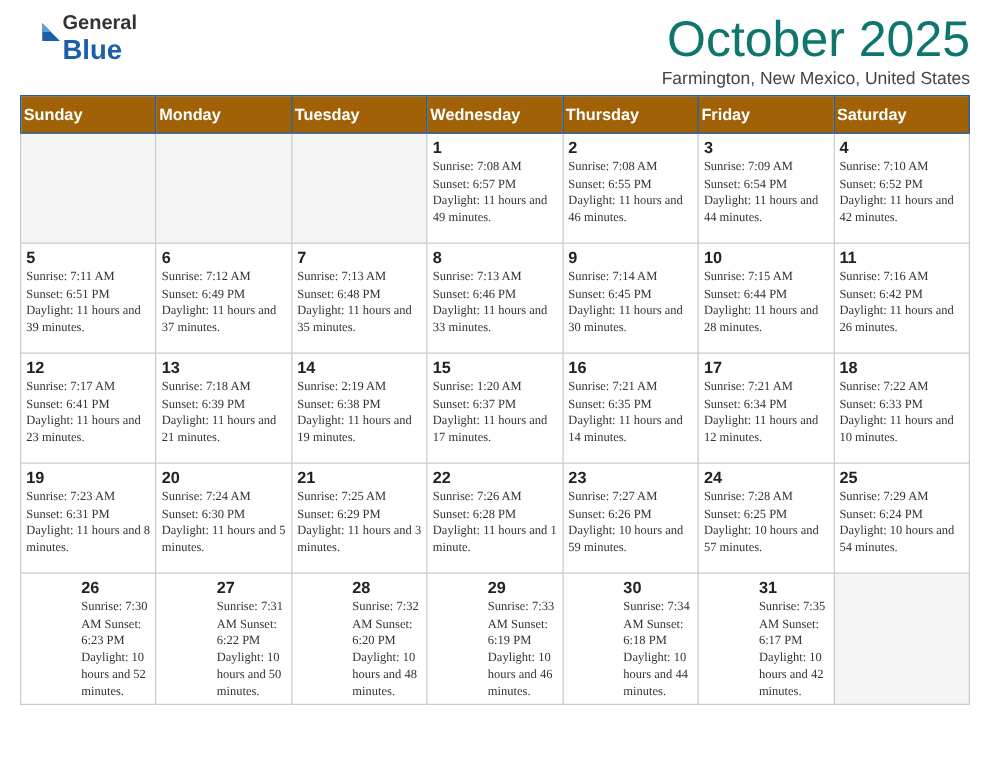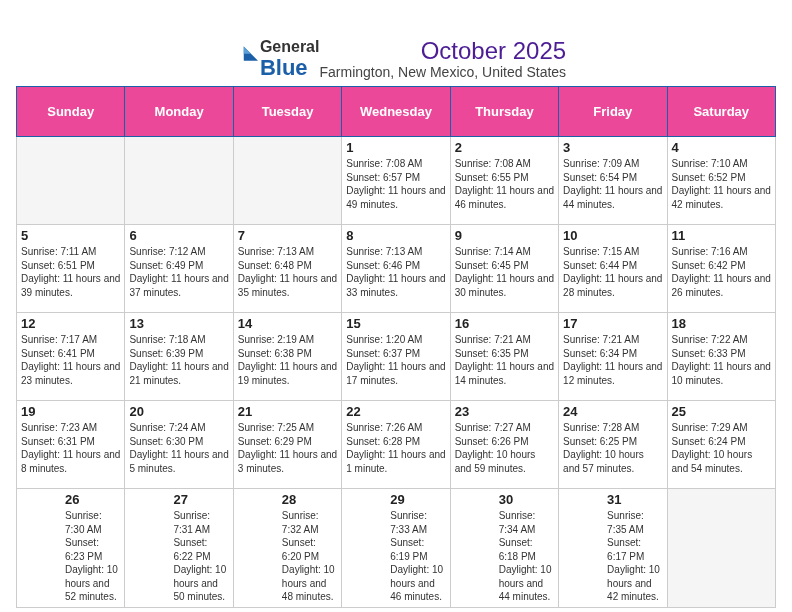--- a/index.html
+++ b/index.html
@@ -12,23 +12,22 @@
     }
     .page {
       width: 792px;
       min-height: 612px;
       background: #fff;
       padding: 10px 16px 10px 16px;
     }
     .header {
       display: flex;
       align-items: flex-start;
-      justify-content: center;
+      justify-content: space-between;
       margin-bottom: 6px;
-      margin-top: 28px;
     }
     .logo {
       display: flex;
       align-items: center;
       gap: 0;
     }
     .logo-text {
       display: flex;
       flex-direction: column;
       line-height: 1.1;
@@ -45,41 +44,41 @@
     }
     .logo-icon {
       width: 32px;
       height: 32px;
       margin-right: 2px;
     }
     .title-block {
       text-align: right;
     }
     .month-title {
-      font-size: 24px;
+      font-size: 40px;
       font-weight: normal;
-      color: #4c1d95;
+      color: #0f766e;
       line-height: 1.1;
     }
     .location {
       font-size: 14px;
       color: #444;
     }
     table {
       width: 100%;
       border-collapse: collapse;
       table-layout: fixed;
     }
     .day-header {
-      background: #ec4899;
+      background: #a16207;
       color: #fff;
-      text-align: center;
+      text-align: left;
       font-size: 13px;
       font-weight: bold;
-      padding: 17px 2px;
+      padding: 7px 2px;
       border: 1px solid #1a5fa8;
     }
     td {
       border: 1px solid #ccc;
       vertical-align: top;
       padding: 3px 4px;
       height: 88px;
       font-size: 10.5px;
       color: #333;
     }
@@ -87,20 +86,21 @@
       font-size: 13px;
       font-weight: bold;
       color: #222;
       display: block;
       margin-bottom: 2px;
     }
     .cell-info {
       font-size: 10px;
       color: #333;
       line-height: 1.35;
+      font-family: Liberation Serif, serif;
     }
     .empty-cell {
       background: #f5f5f5;
     }
     tr:last-child td {
       height: 80px;
       padding-left: 48px;
     }
   </style>
 </head>

